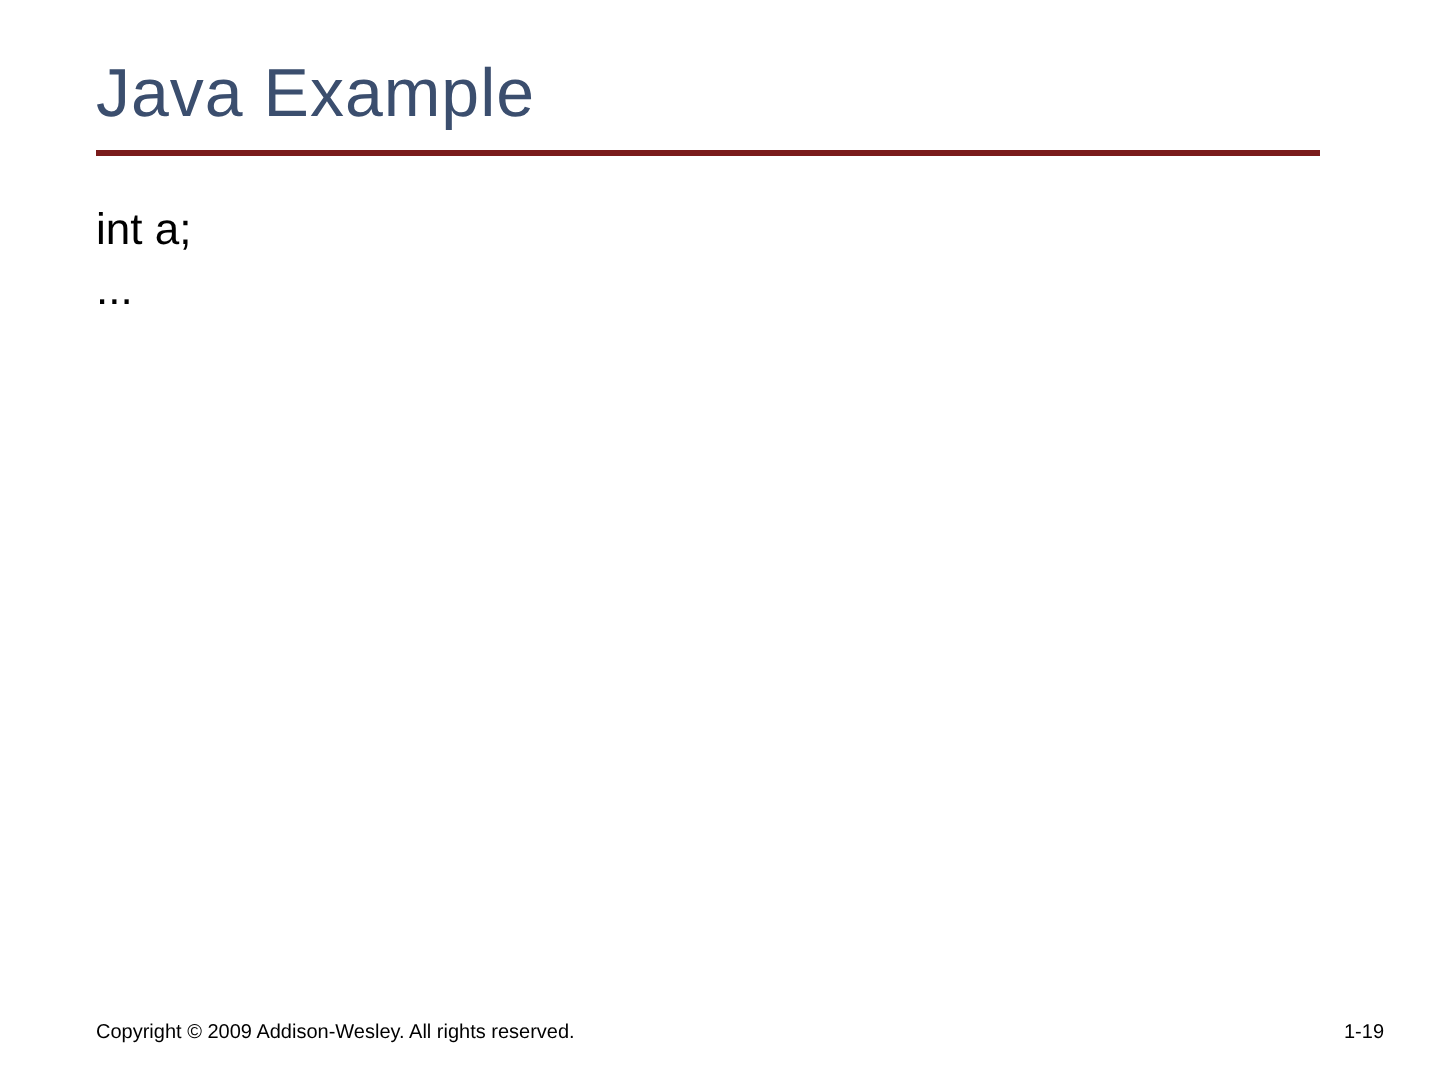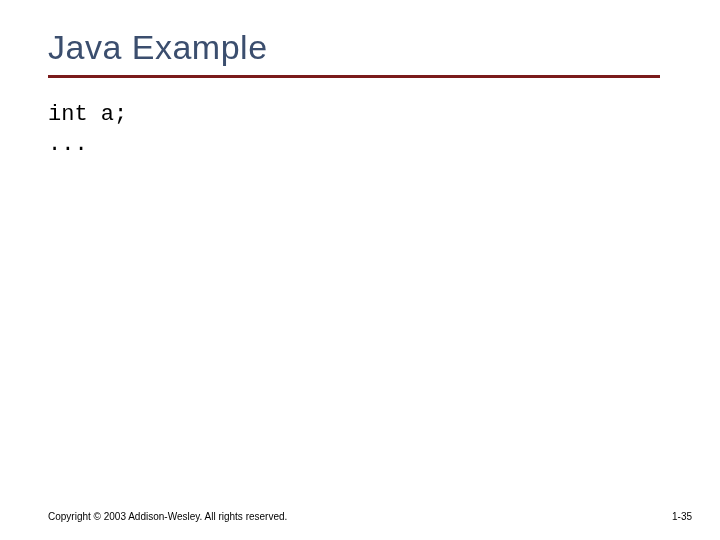--- a/index.html
+++ b/index.html
@@ -29,21 +29,20 @@
   }
   .rule {
     border: none;
     border-top: 3px solid #7a1b1b;
     margin: 0 0 22px 0;
   }
   .body {
     font-size: 22px;
     line-height: 1.35;
     color: #000000;
-    font-family: Liberation Mono, monospace;
   }
   .code-line {
     margin: 0;
     white-space: pre;
   }
   .footer-left {
     position: absolute;
     left: 48px;
     bottom: 18px;
     font-size: 10px;
@@ -62,15 +61,15 @@
 </head>
 <body>
 
 <div class="slide">
   <h1 class="title">Java Example</h1>
   <hr class="rule">
   <div class="body">
     <p class="code-line">int a;</p>
     <p class="code-line">...</p>
   </div>
-  <div class="footer-left">Copyright © 2003 Addison-Wesley. All rights reserved.</div>
-  <div class="footer-right">1-35</div>
+  <div class="footer-left">Copyright © 2009 Addison-Wesley. All rights reserved.</div>
+  <div class="footer-right">1-19</div>
 </div>
 
 </body></html>

